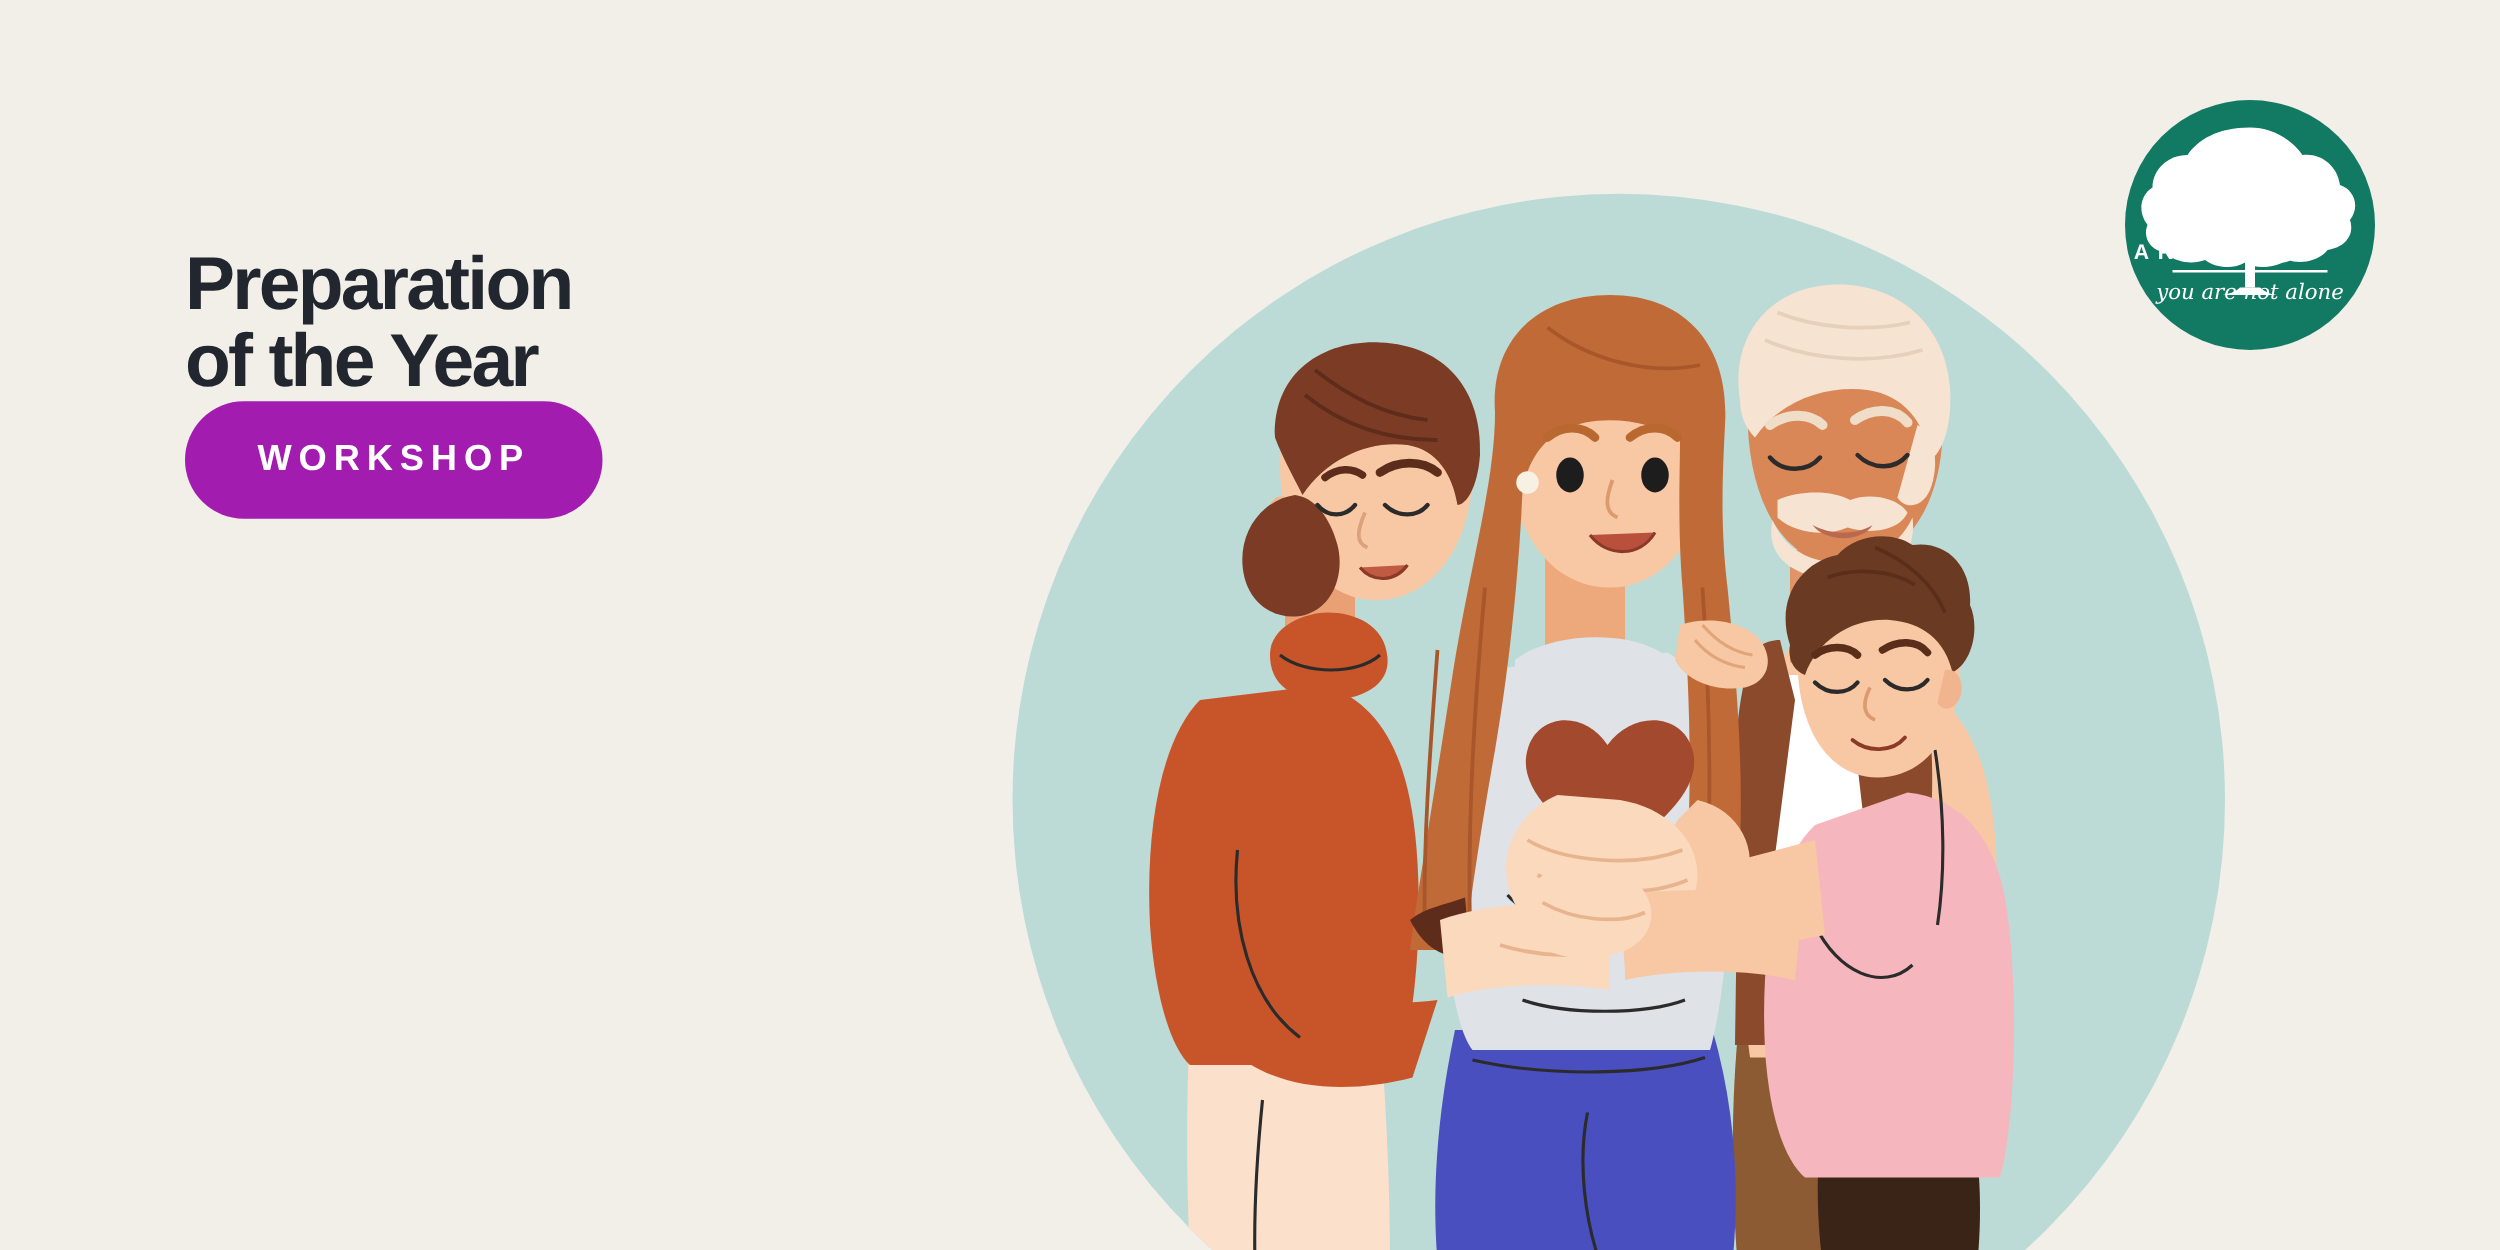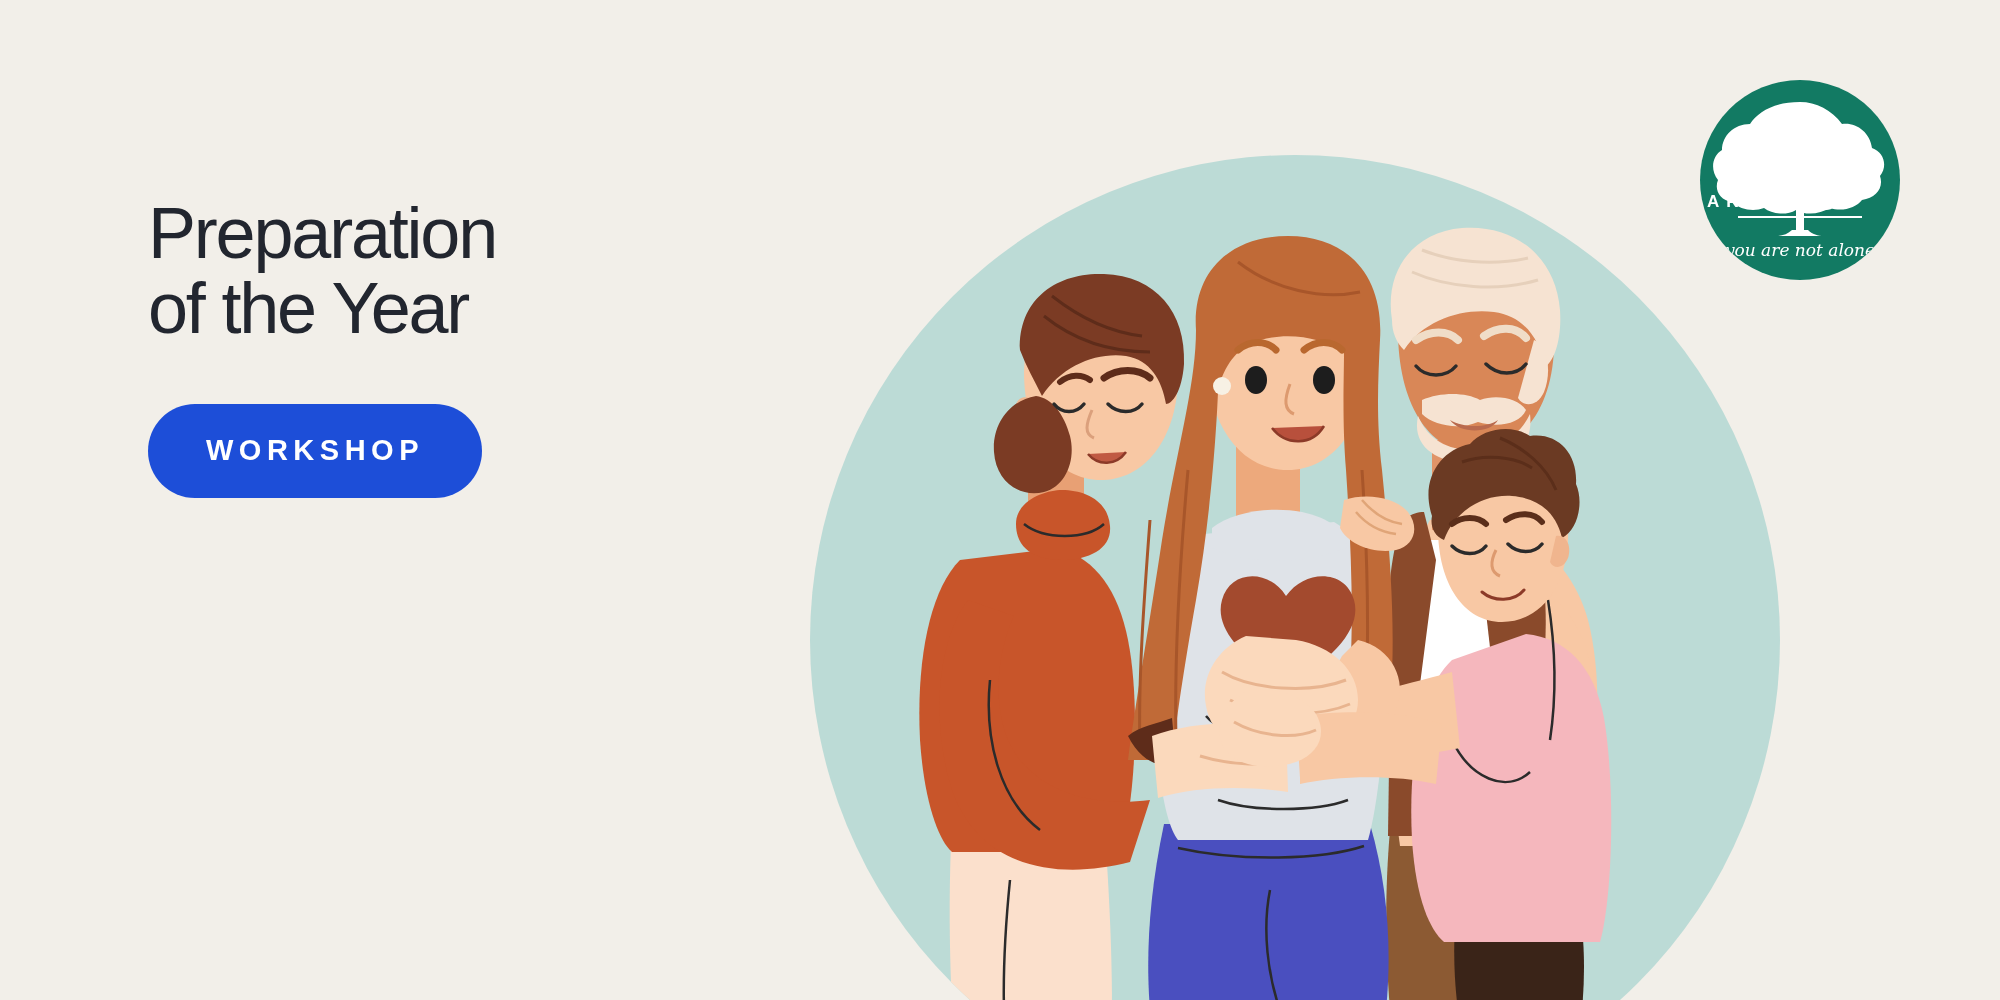--- a/index.html
+++ b/index.html
@@ -17,37 +17,36 @@
 
   
   .left-block{
     position:absolute;
     left:148px; top:196px;
     width:660px;
     z-index:40;
   }
   .title{
     font-family:"Liberation Sans", sans-serif;
-    font-weight:normal;
-    font-size:72px;
+    font-weight:bold;
+    font-size:60px;
     line-height:1.04;
     letter-spacing:-2.2px;
     color:#22262f;
     white-space:nowrap;
   }
   .title .line{ display:block; }
   .badge{
-    margin-top:58px;
     display:inline-flex;
     align-items:center;
     justify-content:center;
     height:94px;
     padding:0 58px;
     border-radius:47px;
-    background:#1d4ed8;
+    background:#a21caf;
   }
   .badge-label{
     color:#ffffff;
     font-size:29px;
     font-weight:bold;
     letter-spacing:5.5px;
   }
 
   
   .art{
@@ -82,21 +81,21 @@
   .logo-rule{
     position:absolute;
     left:38px; width:124px;
     height:2px; background:#ffffff;
     z-index:3;
   }
   .logo-rule.top{ top:106px; }
   .logo-rule.bottom{ top:136px; }
   .logo-tag{
     position:absolute;
-    left:0; right:0; top:160px;
+    left:0; right:0; top:144px;
     text-align:center;
     color:#ffffff;
     font-family:"DejaVu Serif", serif;
     font-style:italic;
     font-size:17px;
     letter-spacing:0px;
     z-index:3;
   }
 </style>
 </head>

